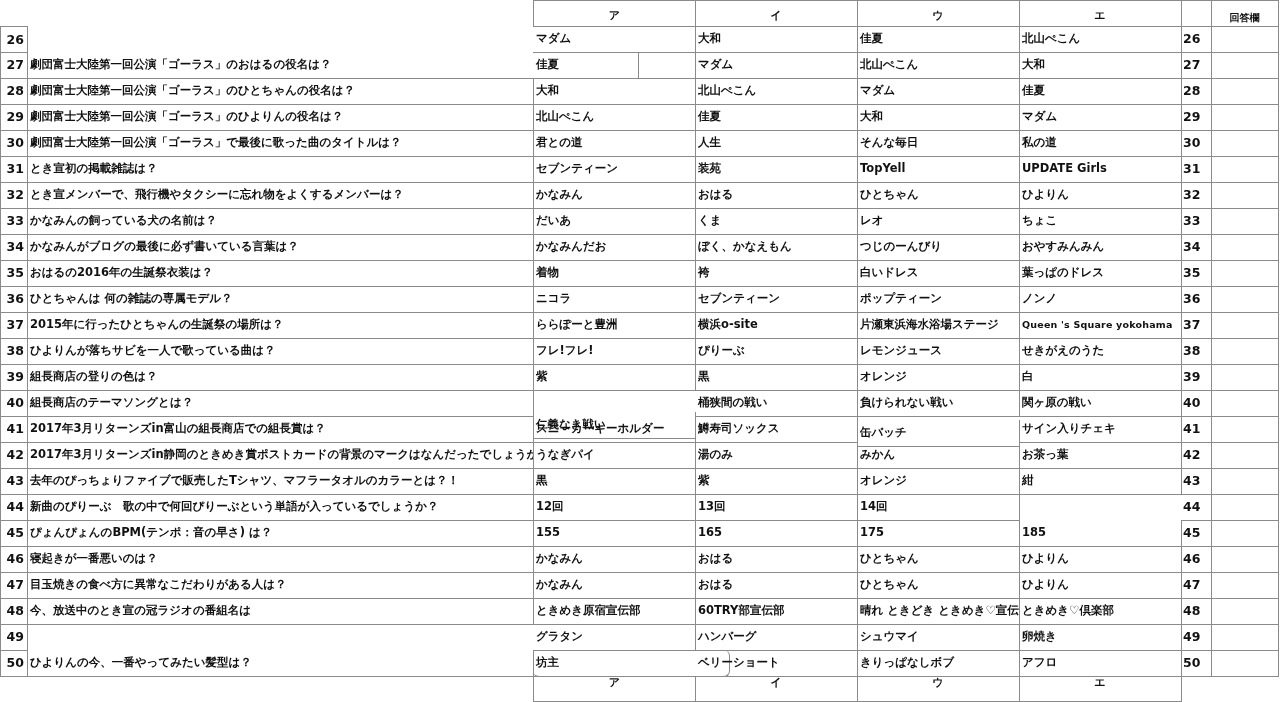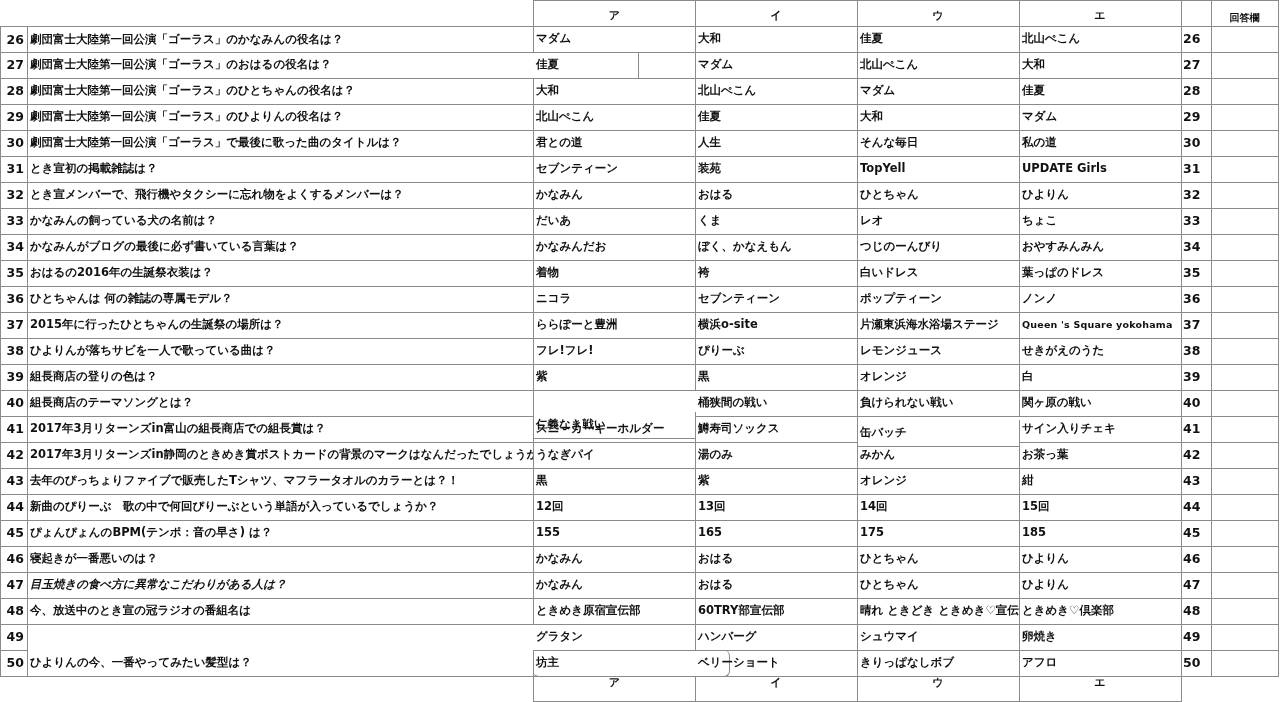--- a/index.html
+++ b/index.html
@@ -26,21 +26,20 @@
 <body>
 
 <div class="sheet" id="sheet">
     <div class="cell hdr" style="left: 533px; top: 0px; width: 163px; height: 27px; border-left: 1px solid rgb(138, 138, 138); border-top: 1px solid rgb(138, 138, 138);">ア</div>
     <div class="cell hdr" style="left: 695px; top: 0px; width: 163px; height: 27px; border-left: none; border-top: 1px solid rgb(138, 138, 138);">イ</div>
     <div class="cell hdr" style="left: 857px; top: 0px; width: 163px; height: 27px; border-left: none; border-top: 1px solid rgb(138, 138, 138);">ウ</div>
     <div class="cell hdr" style="left: 1019px; top: 0px; width: 163px; height: 27px; border-left: none; border-top: 1px solid rgb(138, 138, 138);">エ</div>
     <div class="cell hdr" style="left: 1181px; top: 0px; width: 31px; height: 27px; border-top: 1px solid rgb(138, 138, 138);"></div>
     <div class="cell hdr answer" style="left: 1211px; top: 0px; width: 68px; height: 27px; border-top: 1px solid rgb(138, 138, 138);">回答欄</div>
     <div class="cell num" style="left: 0px; top: 26px; width: 28px; height: 27px; border-left: 1px solid rgb(138, 138, 138); border-top: 1px solid rgb(138, 138, 138);">26</div>
-    <div class="cell " style="left: 27px; top: 26px; width: 507px; height: 27px; border-top: 1px solid rgb(138, 138, 138);">劇団富士大陸第一回公演「ゴーラス」のかなみんの役名は？</div>
     <div class="cell choice" style="left: 533px; top: 26px; width: 163px; height: 27px;">マダム</div>
     <div class="cell choice" style="left: 695px; top: 26px; width: 163px; height: 27px;">大和</div>
     <div class="cell choice" style="left: 857px; top: 26px; width: 163px; height: 27px;">佳夏</div>
     <div class="cell choice" style="left: 1019px; top: 26px; width: 163px; height: 27px;">北山ぺこん</div>
     <div class="cell rnum" style="left: 1181px; top: 26px; width: 31px; height: 27px;">26</div>
     <div class="cell " style="left: 1211px; top: 26px; width: 68px; height: 27px;"></div>
     <div class="cell num" style="left: 0px; top: 52px; width: 28px; height: 27px; border-left: 1px solid rgb(138, 138, 138); border-top: none;">27</div>
     <div class="cell " style="left: 27px; top: 52px; width: 612px; height: 27px; border-top: none;">劇団富士大陸第一回公演「ゴーラス」のおはるの役名は？</div>
     <div class="cell choice" style="left: 533px; top: 52px; width: 163px; height: 27px;">佳夏</div>
     <div class="cell choice" style="left: 695px; top: 52px; width: 163px; height: 27px;">マダム</div>
@@ -174,41 +173,40 @@
     <div class="cell choice" style="left: 695px; top: 468px; width: 163px; height: 27px;">紫</div>
     <div class="cell choice" style="left: 857px; top: 468px; width: 163px; height: 27px;">オレンジ</div>
     <div class="cell choice" style="left: 1019px; top: 468px; width: 163px; height: 27px;">紺</div>
     <div class="cell rnum" style="left: 1181px; top: 468px; width: 31px; height: 27px;">43</div>
     <div class="cell " style="left: 1211px; top: 468px; width: 68px; height: 27px;"></div>
     <div class="cell num" style="left: 0px; top: 494px; width: 28px; height: 27px; border-left: 1px solid rgb(138, 138, 138); border-top: none;">44</div>
     <div class="cell " style="left: 27px; top: 494px; width: 507px; height: 27px; border-top: none;">新曲のぴりーぶ　歌の中で何回ぴりーぶという単語が入っているでしょうか？</div>
     <div class="cell choice" style="left: 533px; top: 494px; width: 163px; height: 27px;">12回</div>
     <div class="cell choice" style="left: 695px; top: 494px; width: 163px; height: 27px;">13回</div>
     <div class="cell choice" style="left: 857px; top: 494px; width: 163px; height: 27px;">14回</div>
-    <div class="cell choice" style="left: 1019px; top: 494px; width: 163px; height: 27px;">15回</div>
     <div class="cell rnum" style="left: 1181px; top: 494px; width: 31px; height: 27px;">44</div>
     <div class="cell " style="left: 1211px; top: 494px; width: 68px; height: 27px;"></div>
     <div class="cell num" style="left: 0px; top: 520px; width: 28px; height: 27px; border-left: 1px solid rgb(138, 138, 138); border-top: none;">45</div>
     <div class="cell " style="left: 27px; top: 520px; width: 507px; height: 27px; border-top: none;">ぴょんぴょんのBPM(テンポ：音の早さ) は？</div>
     <div class="cell choice" style="left: 533px; top: 520px; width: 163px; height: 27px;">155</div>
     <div class="cell choice" style="left: 695px; top: 520px; width: 163px; height: 27px;">165</div>
     <div class="cell choice" style="left: 857px; top: 520px; width: 163px; height: 27px;">175</div>
     <div class="cell choice" style="left: 1019px; top: 520px; width: 163px; height: 27px;">185</div>
     <div class="cell rnum" style="left: 1181px; top: 520px; width: 31px; height: 27px;">45</div>
     <div class="cell " style="left: 1211px; top: 520px; width: 68px; height: 27px;"></div>
     <div class="cell num" style="left: 0px; top: 546px; width: 28px; height: 27px; border-left: 1px solid rgb(138, 138, 138); border-top: none;">46</div>
     <div class="cell " style="left: 27px; top: 546px; width: 507px; height: 27px; border-top: none;">寝起きが一番悪いのは？</div>
     <div class="cell choice" style="left: 533px; top: 546px; width: 163px; height: 27px;">かなみん</div>
     <div class="cell choice" style="left: 695px; top: 546px; width: 163px; height: 27px;">おはる</div>
     <div class="cell choice" style="left: 857px; top: 546px; width: 163px; height: 27px;">ひとちゃん</div>
     <div class="cell choice" style="left: 1019px; top: 546px; width: 163px; height: 27px;">ひよりん</div>
     <div class="cell rnum" style="left: 1181px; top: 546px; width: 31px; height: 27px;">46</div>
     <div class="cell " style="left: 1211px; top: 546px; width: 68px; height: 27px;"></div>
     <div class="cell num" style="left: 0px; top: 572px; width: 28px; height: 27px; border-left: 1px solid rgb(138, 138, 138); border-top: none;">47</div>
-    <div class="cell " style="left: 27px; top: 572px; width: 507px; height: 27px; border-top: none; font-style: italic;">目玉焼きの食べ方に異常なこだわりがある人は？</div>
+    <div class="cell " style="left: 27px; top: 572px; width: 507px; height: 27px; border-top: none;">目玉焼きの食べ方に異常なこだわりがある人は？</div>
     <div class="cell choice" style="left: 533px; top: 572px; width: 163px; height: 27px;">かなみん</div>
     <div class="cell choice" style="left: 695px; top: 572px; width: 163px; height: 27px;">おはる</div>
     <div class="cell choice" style="left: 857px; top: 572px; width: 163px; height: 27px;">ひとちゃん</div>
     <div class="cell choice" style="left: 1019px; top: 572px; width: 163px; height: 27px;">ひよりん</div>
     <div class="cell rnum" style="left: 1181px; top: 572px; width: 31px; height: 27px;">47</div>
     <div class="cell " style="left: 1211px; top: 572px; width: 68px; height: 27px;"></div>
     <div class="cell num" style="left: 0px; top: 598px; width: 28px; height: 27px; border-left: 1px solid rgb(138, 138, 138); border-top: none;">48</div>
     <div class="cell " style="left: 27px; top: 598px; width: 507px; height: 27px; border-top: none;">今、放送中のとき宣の冠ラジオの番組名は</div>
     <div class="cell choice" style="left: 533px; top: 598px; width: 163px; height: 27px;">ときめき原宿宣伝部</div>
     <div class="cell choice" style="left: 695px; top: 598px; width: 163px; height: 27px;">60TRY部宣伝部</div>

